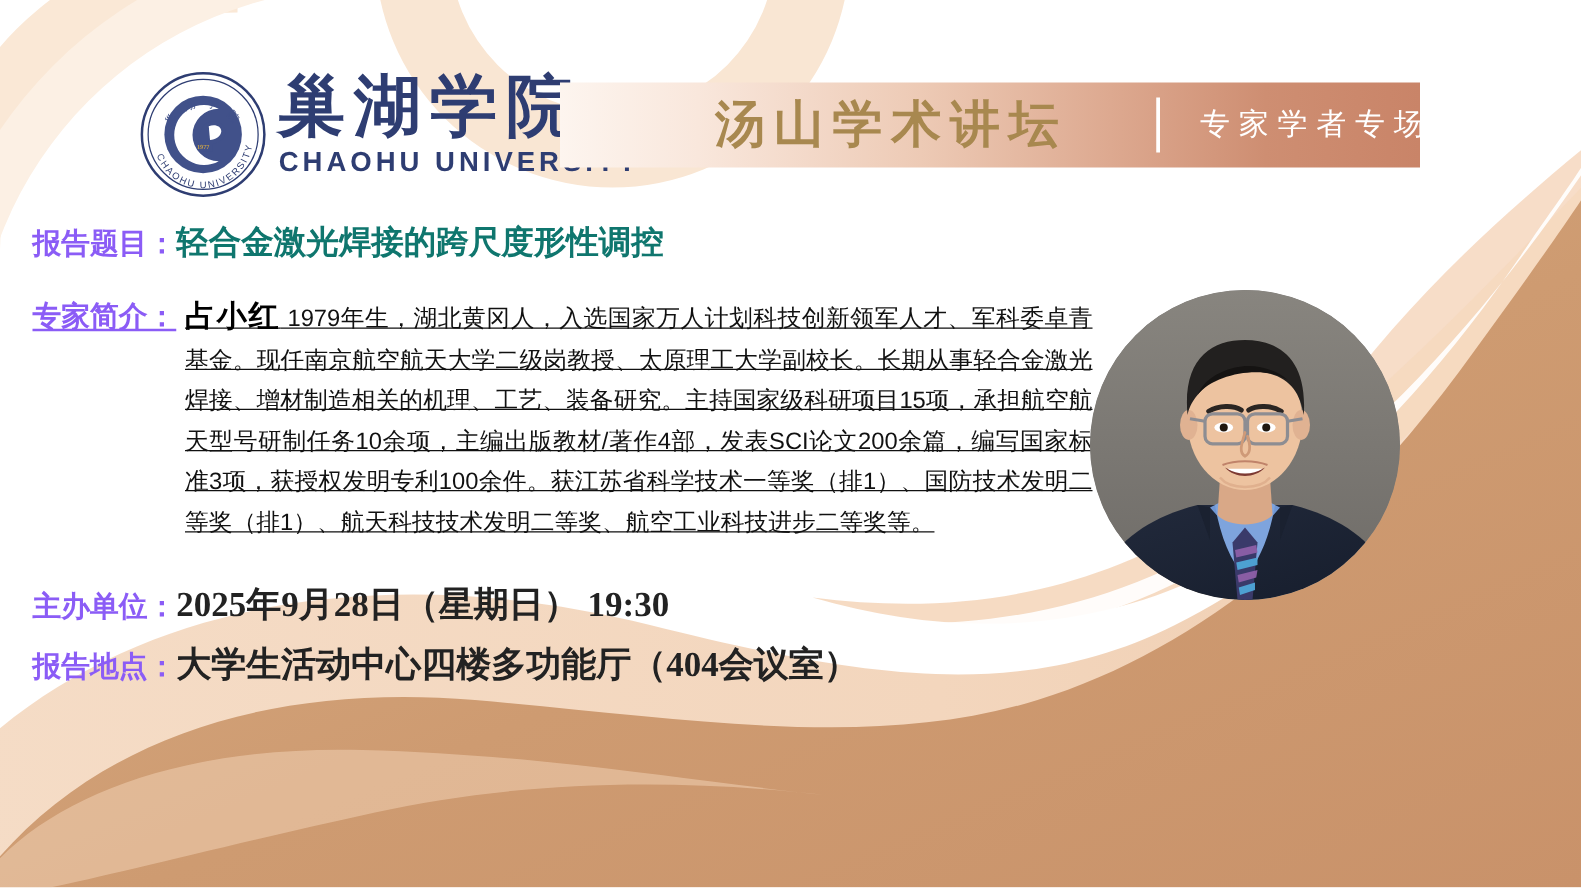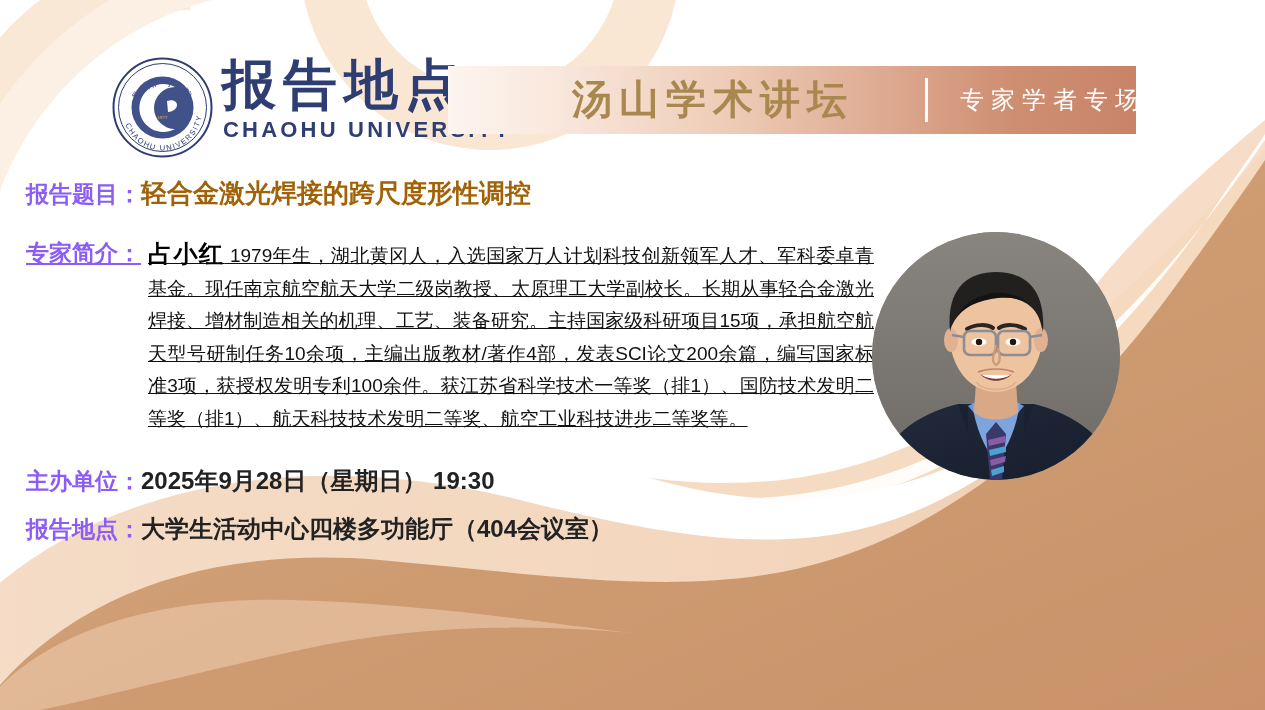--- a/index.html
+++ b/index.html
@@ -82,42 +82,42 @@
   .label{
     color:#8b5cf6;
     font-weight:bold;
     font-size:23px;
     font-family:"Liberation Sans","DejaVu Sans",sans-serif;
     white-space:nowrap;
   }
 
   .row-title{position:absolute;left:26px;top:16px;white-space:nowrap;}
   .row-title .value{
-    font-size:26px;font-weight:bold;color:#a16207;
+    font-size:26px;font-weight:bold;color:#0f766e;
     font-family:Liberation Sans, sans-serif;
     letter-spacing:0px;
   }
 
   .row-bio{position:absolute;left:26px;top:78px;width:848px;}
   .row-bio .label{position:absolute;left:0;top:0;text-decoration:underline;}
   .bio-body{
     margin-left:122px;
     font-size:19px;
     color:#111111;
     line-height:32.5px;
     text-align:justify;
     font-family:"Liberation Sans","DejaVu Sans",sans-serif;
     text-decoration:underline;
   }
   .bio-name{font-size:24px;font-weight:bold;color:#000000;letter-spacing:1px;}
 
   .row-info{position:absolute;left:26px;white-space:nowrap;}
   .row-info .value{
-    font-size:24px;font-weight:bold;color:#222222;
-    font-family:Liberation Sans, sans-serif;
+    font-size:28px;font-weight:bold;color:#222222;
+    font-family:Liberation Serif, serif;
   }
   #row-time{top:305px;}
   #row-place{top:353px;}
   #row-host{top:421px;}
 
   
   .portrait{
     position:absolute;left:872px;top:232px;
     width:248px;height:248px;border-radius:50%;
     overflow:hidden;z-index:5;
@@ -214,21 +214,21 @@
       <text fill="#41518a" font-size="9" font-family="Liberation Serif, serif" letter-spacing="3">
         <textPath href="#arcTop" startOffset="10%">巢 湖 学 院</textPath>
       </text>
 
       <path id="arcBot" d="M 11,54 A 39.5 39.5 0 0 0 90,54" fill="none"></path>
       <text fill="#2e3d72" font-size="7.6" font-family="Liberation Sans, sans-serif" letter-spacing="1.5">
         <textPath href="#arcBot" startOffset="11%">CHAOHU UNIVERSITY</textPath>
       </text>
     </svg>
 
-    <div class="logo-cn">报告地点</div>
+    <div class="logo-cn">巢湖学院</div>
     <div class="logo-en">CHAOHU  UNIVERSITY</div>
 
     <div class="banner">
       <div class="banner-main">汤山学术讲坛</div>
       <div class="banner-div"></div>
       <div class="banner-sub">专家学者专场</div>
     </div>
   </div>
 
   <div class="content">

